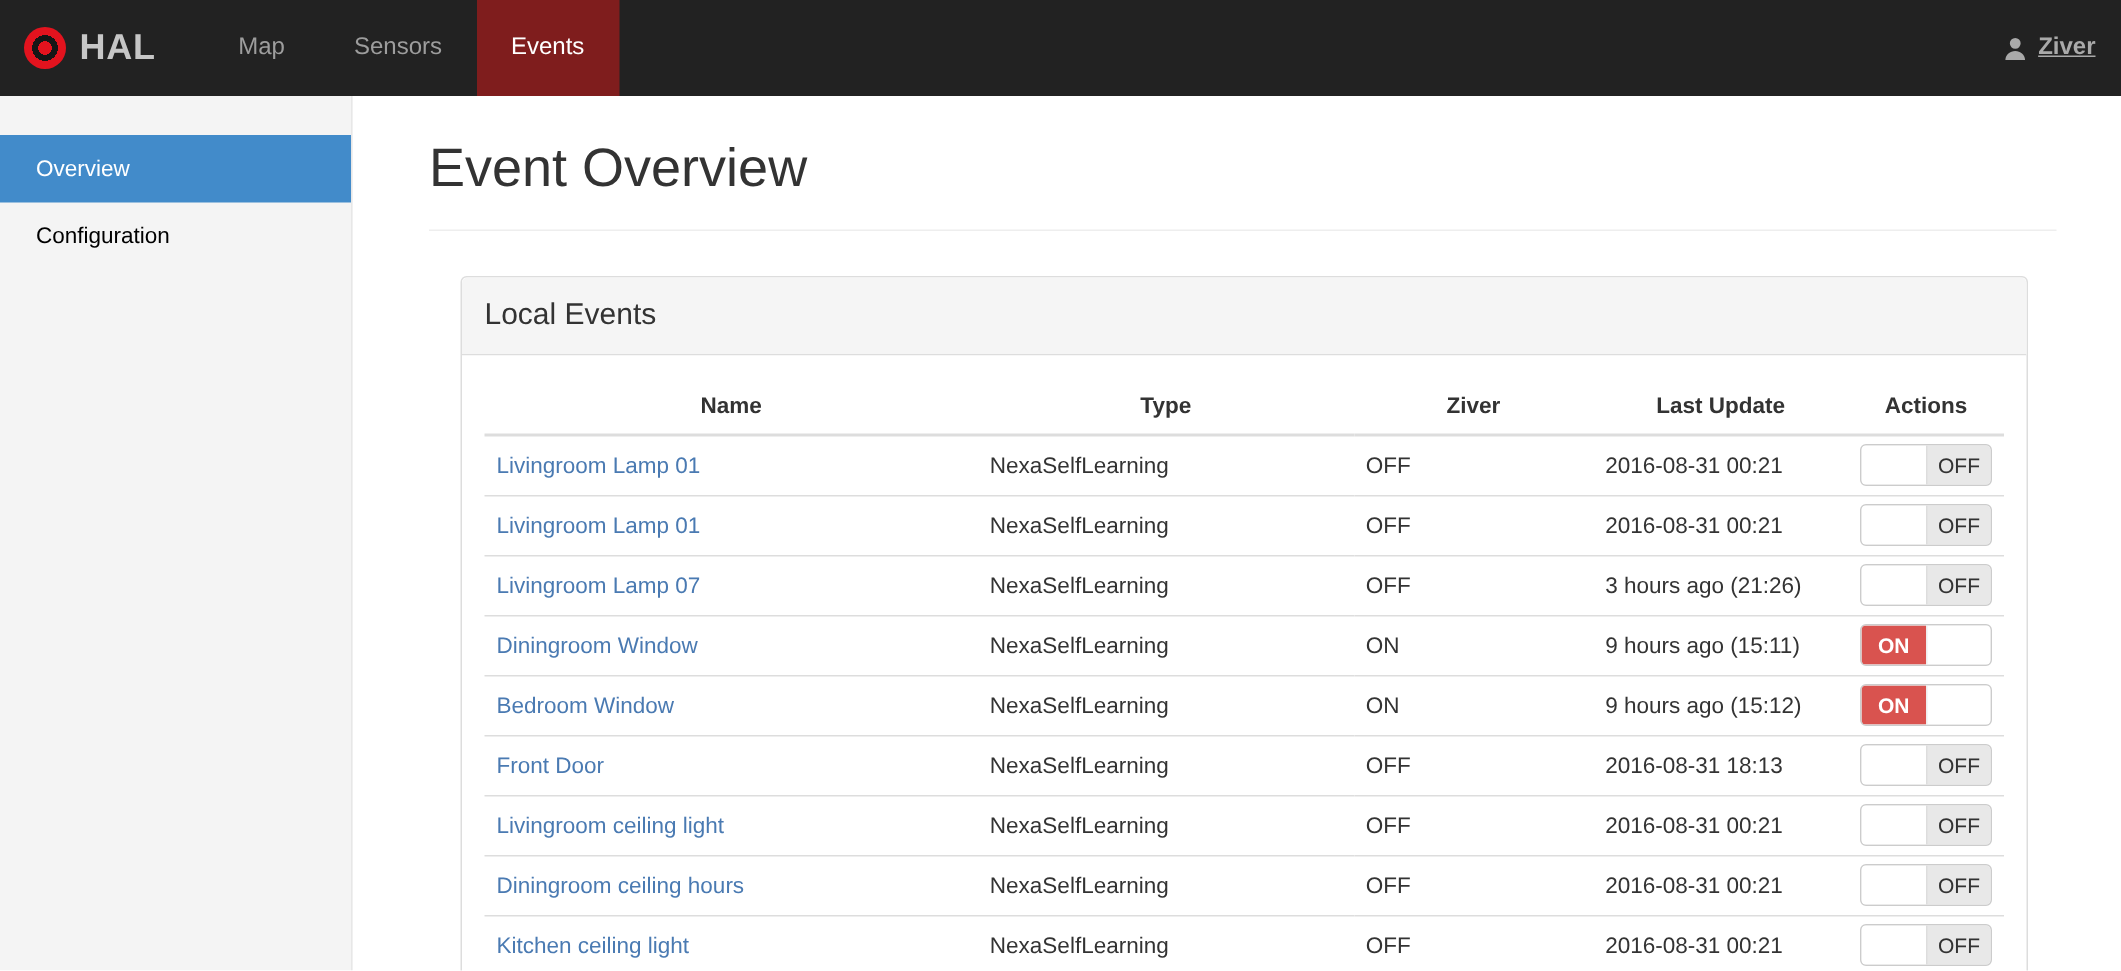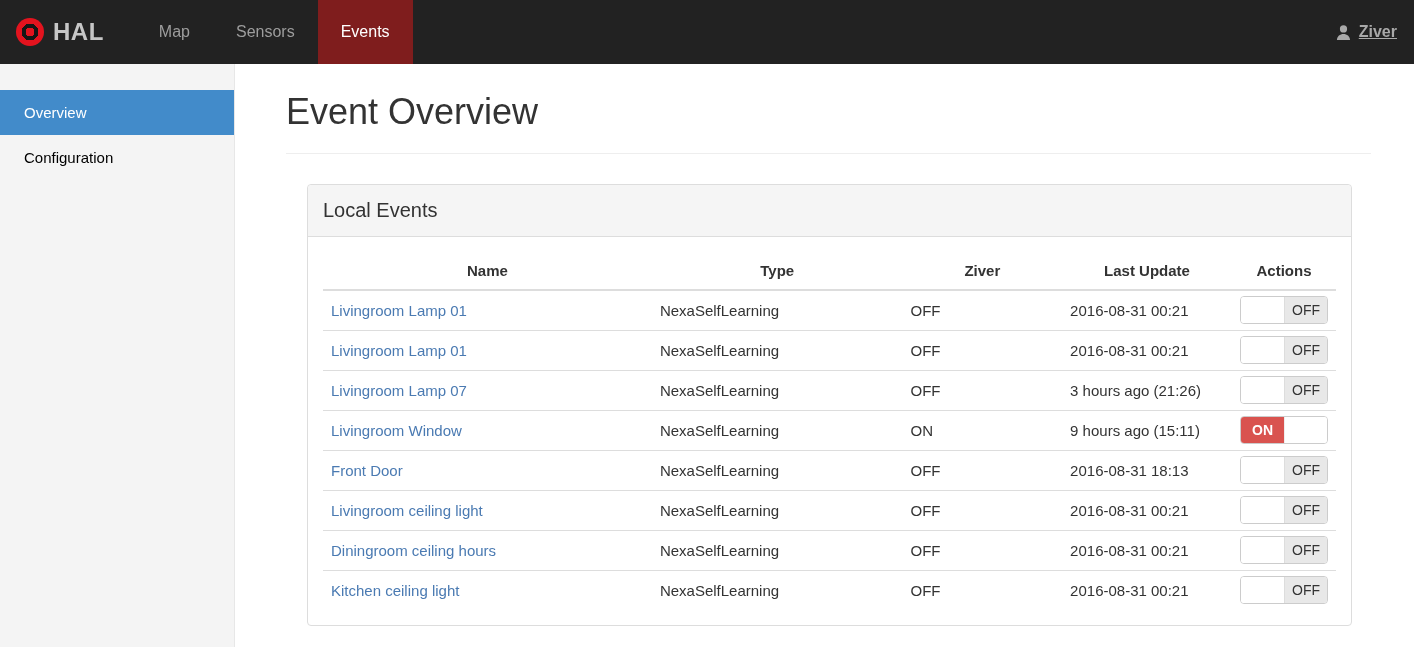--- a/index.html
+++ b/index.html
@@ -170,32 +170,44 @@
                   <td>3 hours ago (21:26)</td>
                   <td class="c-actions">
                     <div class="switch off">
                       <span class="sw-seg sw-label">OFF</span>
                       <span class="sw-seg sw-knob"></span>
                     </div>
                   </td>
                 </tr>
 
                 <tr>
-                  <td><a class="event-link">Livingroom Window</a></td>
+                  <td><a class="event-link">Diningroom Window</a></td>
                   <td>NexaSelfLearning</td>
                   <td>ON</td>
                   <td>9 hours ago (15:11)</td>
                   <td class="c-actions">
                     <div class="switch on">
                       <span class="sw-seg sw-label">ON</span>
                       <span class="sw-seg sw-knob"></span>
                     </div>
                   </td>
                 </tr>
 
+                <tr>
+                  <td><a class="event-link">Bedroom Window</a></td>
+                  <td>NexaSelfLearning</td>
+                  <td>ON</td>
+                  <td>9 hours ago (15:12)</td>
+                  <td class="c-actions">
+                    <div class="switch on">
+                      <span class="sw-seg sw-label">ON</span>
+                      <span class="sw-seg sw-knob"></span>
+                    </div>
+                  </td>
+                </tr>
 
                 <tr>
                   <td><a class="event-link">Front Door</a></td>
                   <td>NexaSelfLearning</td>
                   <td>OFF</td>
                   <td>2016-08-31 18:13</td>
                   <td class="c-actions">
                     <div class="switch off">
                       <span class="sw-seg sw-label">OFF</span>
                       <span class="sw-seg sw-knob"></span>

